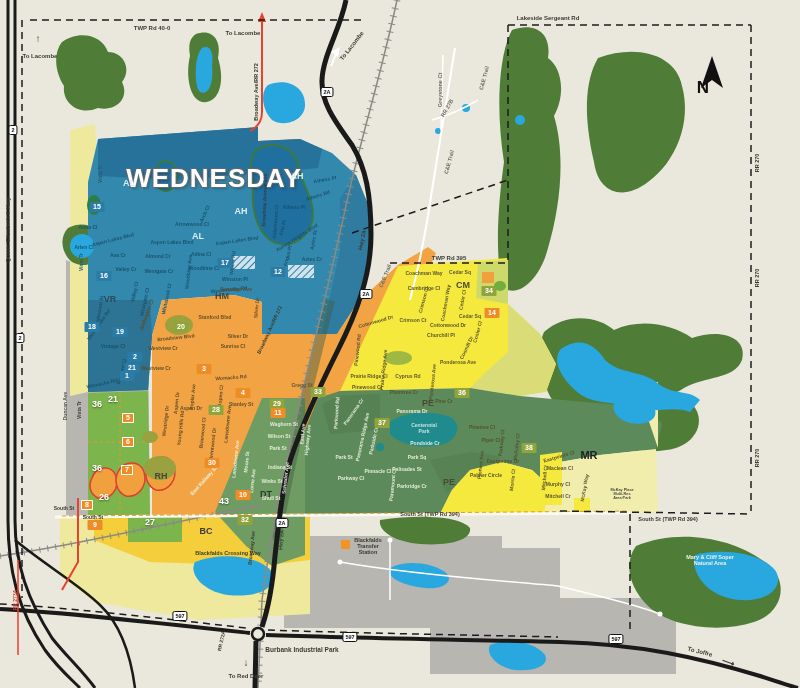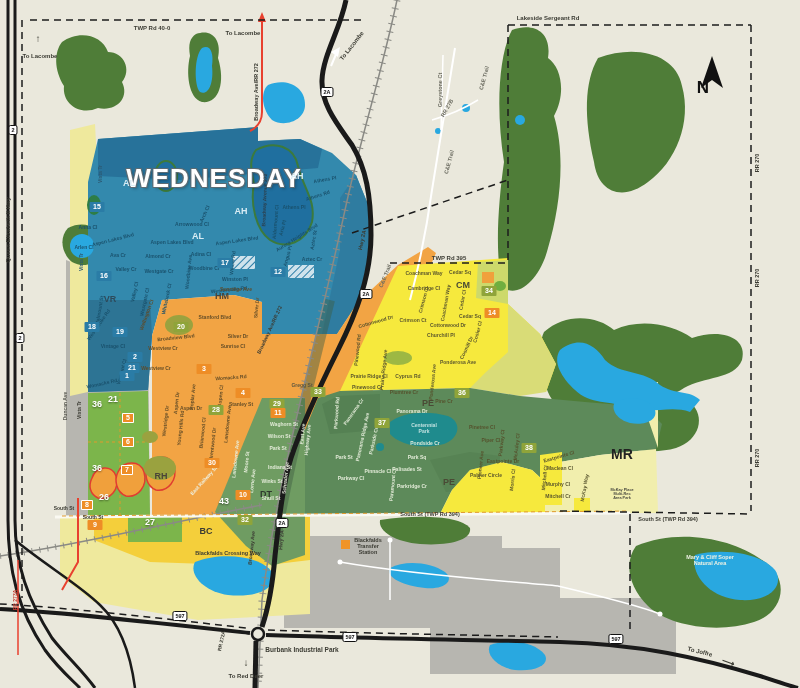--- a/index.html
+++ b/index.html
@@ -217,21 +217,21 @@
       <span class="lbl area" style="left: 297px; top: 177px; color: rgb(216, 236, 244); transform: translate(-50%, -50%);">AH</span>
       <span class="lbl area" style="left: 241px; top: 212px; color: rgb(216, 236, 244); transform: translate(-50%, -50%);">AH</span>
       <span class="lbl area" style="left: 110px; top: 300px; color: rgb(46, 74, 90); transform: translate(-50%, -50%);">VR</span>
       <span class="lbl area" style="left: 222px; top: 297px; color: rgb(74, 68, 56); transform: translate(-50%, -50%);">HM</span>
       <span class="lbl area" style="left: 161px; top: 477px; color: rgb(74, 68, 56); transform: translate(-50%, -50%);">RH</span>
       <span class="lbl area" style="left: 266px; top: 451px; color: rgb(47, 58, 46); transform: translate(-50%, -50%); margin-top: 44px;">DT</span>
       <span class="lbl area" style="left: 206px; top: 532px; color: rgb(59, 59, 51); transform: translate(-50%, -50%);">BC</span>
       <span class="lbl area" style="left: 463px; top: 286px; color: rgb(74, 74, 53); transform: translate(-50%, -50%);">CM</span>
       <span class="lbl area" style="left: 428px; top: 404px; color: rgb(74, 74, 53); transform: translate(-50%, -50%);">PE</span>
       <span class="lbl area" style="left: 449px; top: 483px; color: rgb(74, 74, 53); transform: translate(-50%, -50%);">PE</span>
-      <span class="lbl area" style="left: 622px; top: 455px; font-size: 14px; color: rgb(34, 34, 34); transform: translate(-50%, -50%);">MR</span>
+      <span class="lbl area" style="left: 589px; top: 455px; font-size: 11px; color: rgb(34, 34, 34); transform: translate(-50%, -50%);">MR</span>
       <span class="lbl road" style="left: 152px; top: 28px; font-size: 6px; transform: translate(-50%, -50%);">TWP Rd 40-0</span>
       <span class="lbl road" style="left: 548px; top: 18px; font-size: 6px; transform: translate(-50%, -50%);">Lakeside Sergeant Rd</span>
       <span class="lbl road" style="left: 40px; top: 56px; font-size: 6px; transform: translate(-50%, -50%);">To Lacombe</span>
       <span class="lbl road" style="left: 38px; top: 38px; font-size: 10px; transform: translate(-50%, -50%);">↑</span>
       <span class="lbl road" style="left: 243px; top: 33px; font-size: 6px; transform: translate(-50%, -50%);">To Lacombe</span>
       <span class="lbl road" style="left: 352px; top: 46px; font-size: 6px; transform: translate(-50%, -50%) rotate(-52deg);">To Lacombe</span>
       <span class="lbl road" style="left: 8px; top: 230px; font-size: 6px; transform: translate(-50%, -50%) rotate(-90deg);">Queen Elizabeth II Hwy</span>
       <span class="lbl road" style="left: 256px; top: 92px; font-size: 5.5px; transform: translate(-50%, -50%) rotate(-90deg);">Broadway Ave/RR 272</span>
       <span class="lbl road" style="left: 440px; top: 90px; font-size: 5.5px; color: rgb(107, 107, 96); transform: translate(-50%, -50%) rotate(-90deg);">Greystone Ct</span>
       <span class="lbl road" style="left: 447px; top: 108px; font-size: 5.5px; color: rgb(107, 107, 96); transform: translate(-50%, -50%) rotate(-60deg);">RR 27B</span>

